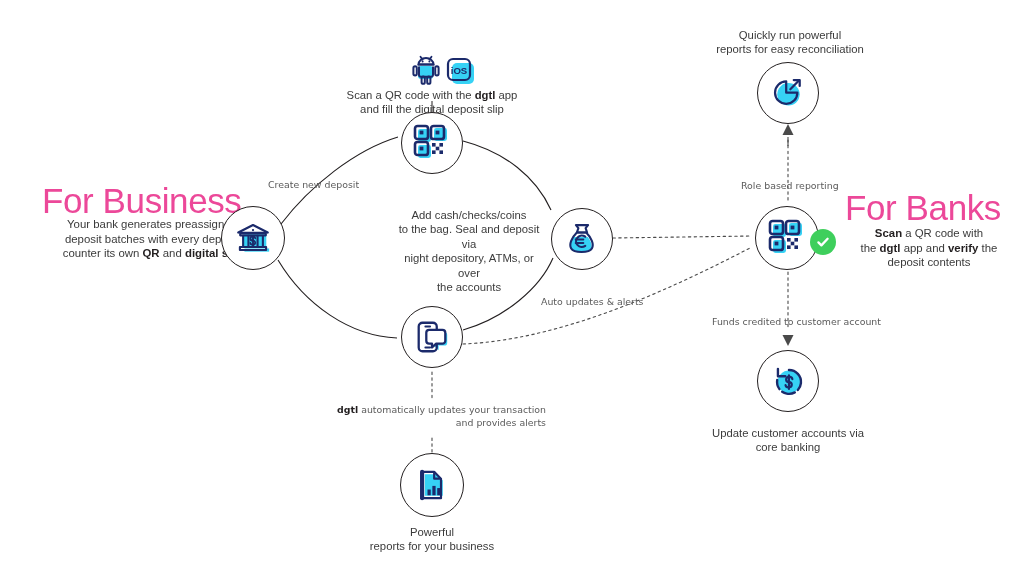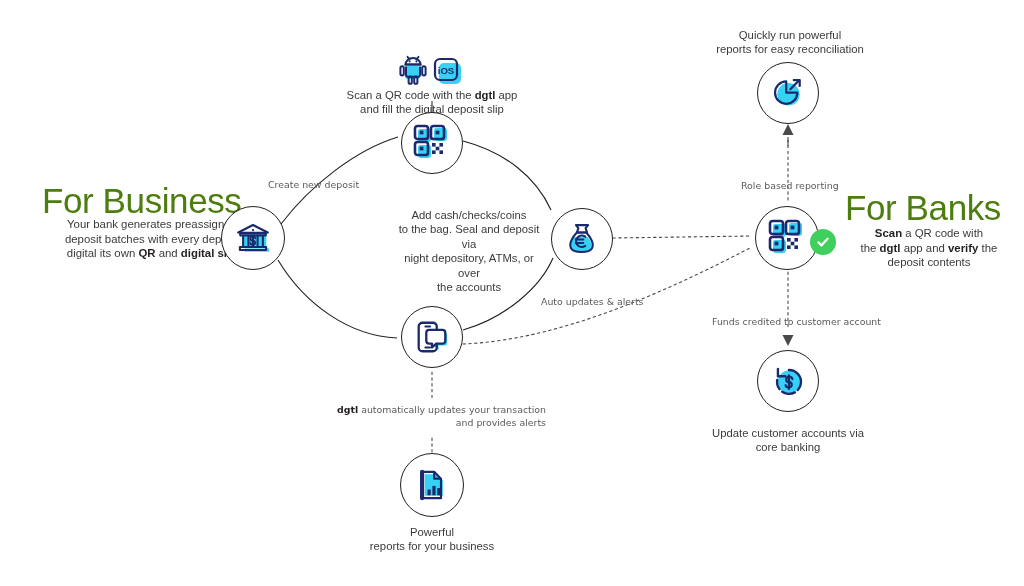--- a/index.html
+++ b/index.html
@@ -4,21 +4,21 @@
 <style>
   html,body{margin:0;padding:0;background:#ffffff;}
   body{width:1024px;height:586px;overflow:hidden;font-family:"Liberation Sans",sans-serif;color:#231f20;}
   #stage{position:relative;width:1024px;height:586px;background:#fff;}
 
   .abs{position:absolute;}
 
   
   .bigtitle{
     font-family:"Liberation Sans",sans-serif;
-    font-size:35px;font-weight:400;color:#4d7c0f;
+    font-size:35px;font-weight:400;color:#ec4899;
     letter-spacing:-0.4px;line-height:1;white-space:nowrap;
   }
   .blurb{
     font-family:"Liberation Sans",sans-serif;
     font-size:11.4px;line-height:14.6px;color:#3a3a3a;
   }
   .blurb b{font-weight:bold;color:#231f20;}
 
   
   .cap{
@@ -83,32 +83,32 @@
     <path d="M432 438 L 432 452" fill="none" stroke="#4a4a4a" stroke-width="1.1" stroke-dasharray="2.4 3.4" stroke-linecap="round"></path>
 
     <path d="M432 101 L 432 112" fill="none" stroke="#231f20" stroke-width="1"></path>
   </svg>
 
   <div class="abs bigtitle" style="left:42px;top:183px;">For Business</div>
 
   <div class="abs blurb" style="left:44px;top:217px;width:216px;text-align:center;">
     <span>Your bank generates preassigned</span><br>
     <span>deposit batches with every deposit</span><br>
-    <span>digital its own </span><b>QR</b><span> and </span><b>digital slip</b>
+    <span>counter its own </span><b>QR</b><span> and </span><b>digital slip</b>
   </div>
 
   <div class="abs bigtitle" style="left:845px;top:190px;">For Banks</div>
 
   <div class="abs blurb" style="left:838px;top:226px;width:182px;text-align:center;">
     <b>Scan</b><span> a QR code with</span><br>
     <span>the </span><b>dgtl</b><span> app and </span><b>verify</b><span> the</span><br>
     <span>deposit contents</span>
   </div>
 
-  <div class="abs" style="left:396px;top:51px;width:72px;height:36px;">
+  <div class="abs" style="left:409px;top:51px;width:72px;height:36px;">
 
     <svg width="34" height="34" viewBox="0 0 34 34" style="position:absolute;left:0;top:1px;">
       <rect x="9" y="14" width="15" height="13" rx="3" fill="#36d2f5"></rect>
       <path d="M9.5 12.5 a7.5 6.5 0 0 1 15 0 z" fill="none" stroke="#1b2a6b" stroke-width="2"></path>
       <path d="M9.5 12.5 h15" stroke="#1b2a6b" stroke-width="2" stroke-linecap="round"></path>
       <path d="M10 14.5 v8.5 a1.8 1.8 0 0 0 1.8 1.8 h10.4 a1.8 1.8 0 0 0 1.8 -1.8 v-8.5" fill="none" stroke="#1b2a6b" stroke-width="2" stroke-linejoin="round"></path>
       <rect x="4.4" y="14.2" width="3.4" height="9.2" rx="1.7" fill="none" stroke="#1b2a6b" stroke-width="2"></rect>
       <rect x="26.2" y="14.2" width="3.4" height="9.2" rx="1.7" fill="none" stroke="#1b2a6b" stroke-width="2"></rect>
       <rect x="12.6" y="24.6" width="3.2" height="7.2" rx="1.6" fill="none" stroke="#1b2a6b" stroke-width="2"></rect>
       <rect x="18.2" y="24.6" width="3.2" height="7.2" rx="1.6" fill="none" stroke="#1b2a6b" stroke-width="2"></rect>

